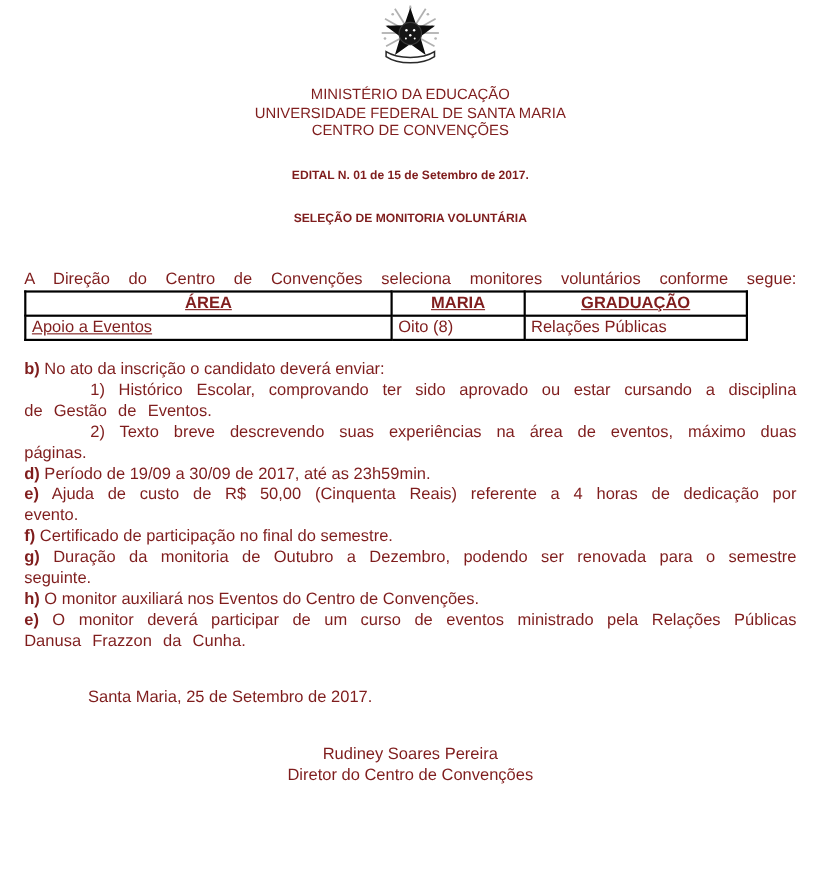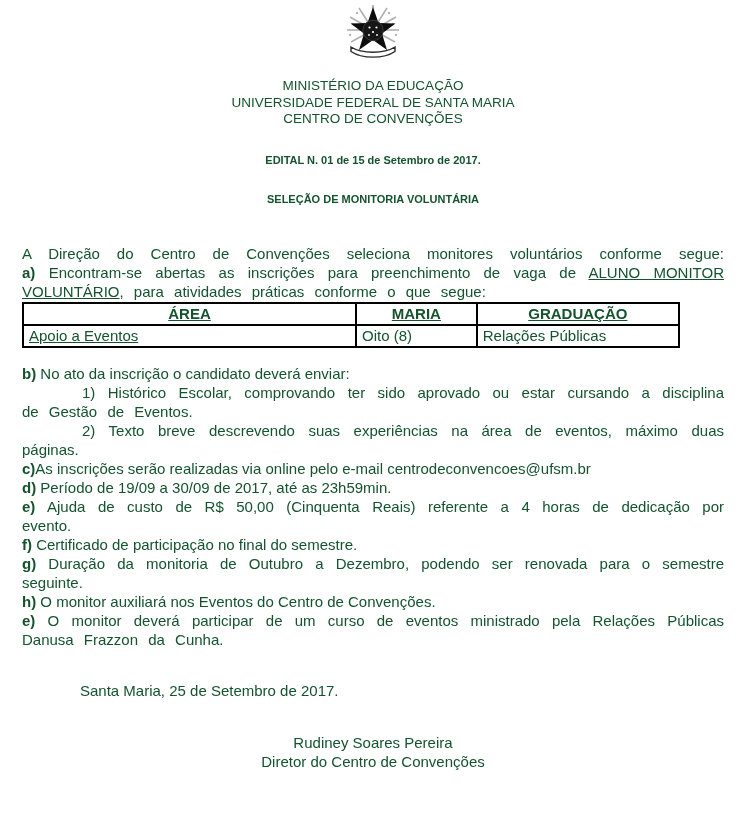--- a/index.html
+++ b/index.html
@@ -1,20 +1,20 @@
 <!DOCTYPE html>
 <html><head>
 <meta charset="utf-8">
 <style>
   html,body{margin:0;padding:0;background:#fff;}
   .page{
     position:relative;
     width:749px;height:814px;
     box-sizing:border-box;
-    background:#fff;color:#14532d;
+    background:#fff;color:#7f1d1d;
     font-family:"Liberation Sans","DejaVu Sans",sans-serif;
     font-size:15px;line-height:19px;
     padding:4px 25px 12px 22px;
     overflow:hidden;
   }
   p{margin:0;}
   .logo{width:60px;height:58px;margin:0 auto;display:block;}
   .org-header{text-align:center;font-size:13.5px;line-height:16.5px;margin-top:16px;}
   .doc-title{text-align:center;font-weight:bold;font-size:11px;line-height:19px;margin-top:23px;}
   .doc-title.second{margin-top:20px;}
@@ -81,21 +81,20 @@
     <div>MINISTÉRIO DA EDUCAÇÃO</div>
     <div>UNIVERSIDADE FEDERAL DE SANTA MARIA</div>
     <div>CENTRO DE CONVENÇÕES</div>
   </div>
 
   <p class="doc-title">EDITAL N. 01 de 15 de Setembro de 2017.</p>
   <p class="doc-title second">SELEÇÃO DE MONITORIA VOLUNTÁRIA</p>
 
   <p class="intro">A Direção do Centro de Convenções seleciona monitores voluntários conforme segue:</p>
 
-  <p class="sec para-a js"><b>a)</b><span> Encontram-se abertas as inscrições para preenchimento de vaga de </span><span class="u">ALUNO MONITOR VOLUNTÁRIO</span><span>, para atividades práticas conforme o que segue:</span></p>
 
   <table class="vac">
     <colgroup>
         <col class="col-area">
         <col class="col-vagas">
         <col class="col-grad">
       </colgroup>
     <thead>
       <tr>
         <th>ÁREA</th>
@@ -109,21 +108,20 @@
         <td>Oito (8)</td>
         <td>Relações Públicas</td>
       </tr>
     </tbody>
   </table>
 
   <p class="sec sec-first"><b>b)</b><span> No ato da inscrição o candidato deverá enviar:</span></p>
   <p class="sec sub js">1) Histórico Escolar, comprovando ter sido aprovado ou estar cursando a disciplina de Gestão de Eventos.</p>
   <p class="sec sub js">2) Texto breve descrevendo suas experiências na área de eventos, máximo duas páginas.</p>
 
-  <p class="sec"><b>c)</b><span>As inscrições serão realizadas via online pelo e-mail centrodeconvencoes@ufsm.br</span></p>
   <p class="sec"><b>d)</b><span> Período de 19/09 a 30/09 de 2017, até as 23h59min.</span></p>
   <p class="sec js"><b>e)</b><span> Ajuda de custo de R$ 50,00 (Cinquenta Reais) referente a 4 horas de dedicação por evento.</span></p>
   <p class="sec"><b>f)</b><span> Certificado de participação no final do semestre.</span></p>
   <p class="sec js"><b>g)</b><span> Duração da monitoria de Outubro a Dezembro, podendo ser renovada para o semestre seguinte.</span></p>
   <p class="sec"><b>h)</b><span> O monitor auxiliará nos Eventos do Centro de Convenções.</span></p>
   <p class="sec js"><b>e)</b><span> O monitor deverá participar de um curso de eventos ministrado pela Relações Públicas Danusa Frazzon da Cunha.</span></p>
 
   <p class="date-line">Santa Maria, 25 de Setembro de 2017.</p>
 
   <div class="signature">

